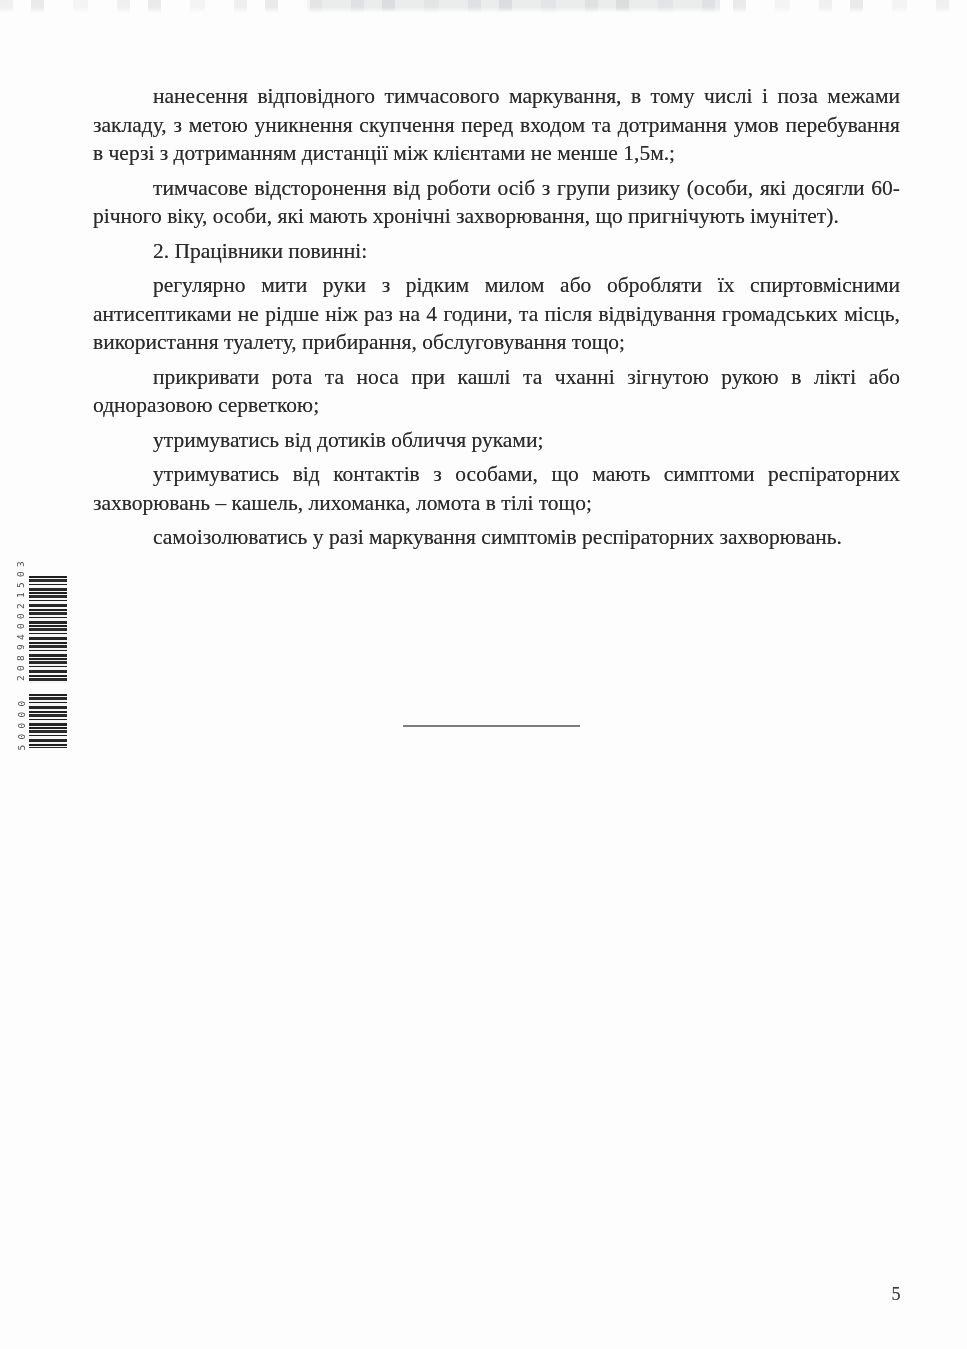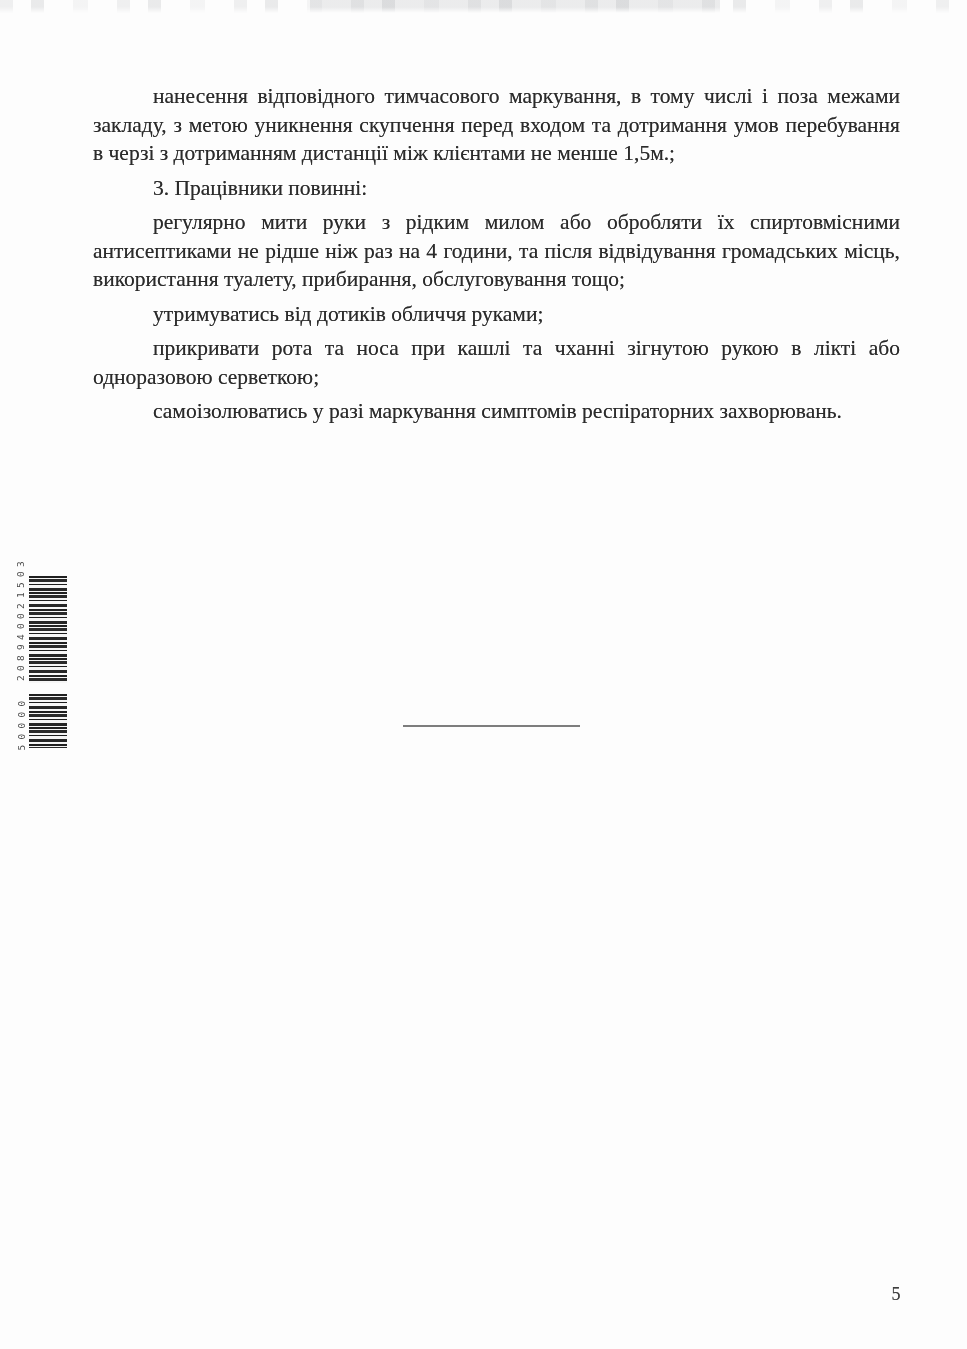--- a/index.html
+++ b/index.html
@@ -81,24 +81,26 @@
 </style>
 </head>
 <body>
 
 <div class="page">
 
   <div class="scan-artifacts-top"></div>
 
   <div class="content">
     <p>нанесення відповідного тимчасового маркування, в тому числі і поза межами закладу, з метою уникнення скупчення перед входом та дотримання умов перебування в черзі з дотриманням дистанції між клієнтами не менше 1,5м.;</p>
-    <p>3. Працівники повинні:</p>
+    <p>тимчасове відсторонення від роботи осіб з групи ризику (особи, які досягли 60-річного віку, особи, які мають хронічні захворювання, що пригнічують імунітет).</p>
+    <p>2. Працівники повинні:</p>
     <p>регулярно мити руки з рідким милом або обробляти їх спиртовмісними антисептиками не рідше ніж раз на 4 години, та після відвідування громадських місць, використання туалету, прибирання, обслуговування тощо;</p>
+    <p>прикривати рота та носа при кашлі та чханні зігнутою рукою в лікті або одноразовою серветкою;</p>
     <p>утримуватись від дотиків обличчя руками;</p>
-    <p>прикривати рота та носа при кашлі та чханні зігнутою рукою в лікті або одноразовою серветкою;</p>
+    <p>утримуватись від контактів з особами, що мають симптоми респіраторних захворювань – кашель, лихоманка, ломота в тілі тощо;</p>
     <p>самоізолюватись у разі маркування симптомів респіраторних захворювань.</p>
   </div>
 
   <div class="separator"></div>
 
   <div class="bc-digits bc-digits-1">
       <span class="bc-digit">3</span>
       <span class="bc-digit">0</span>
       <span class="bc-digit">5</span>
       <span class="bc-digit">1</span>

